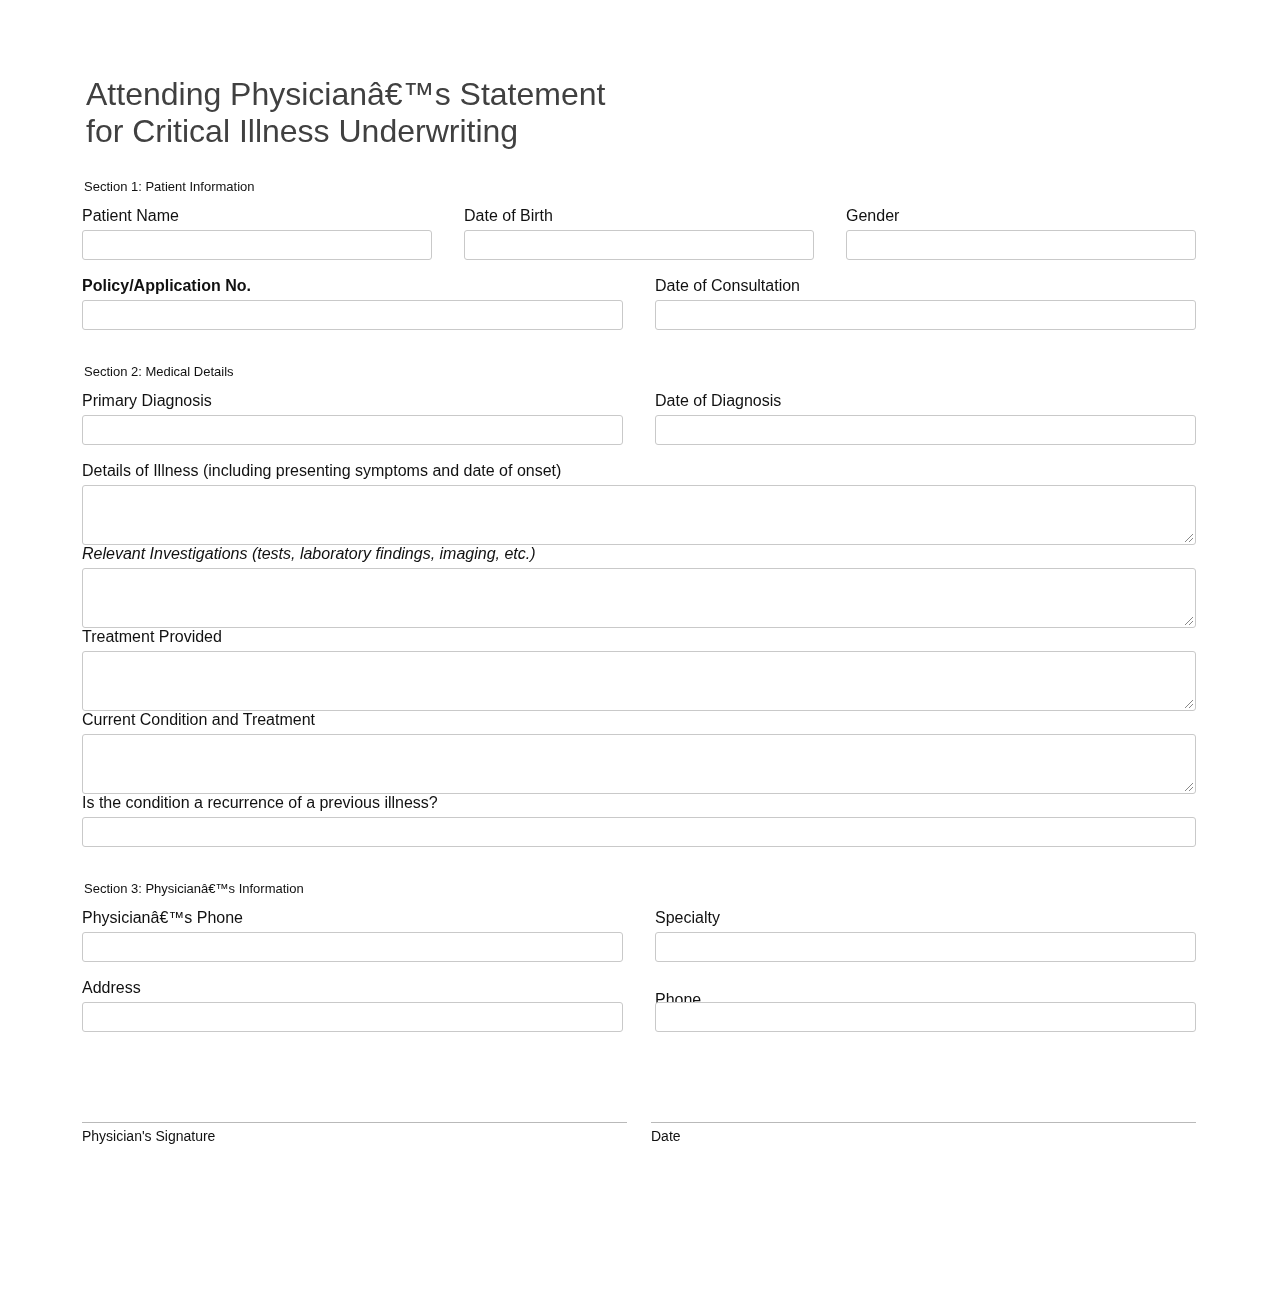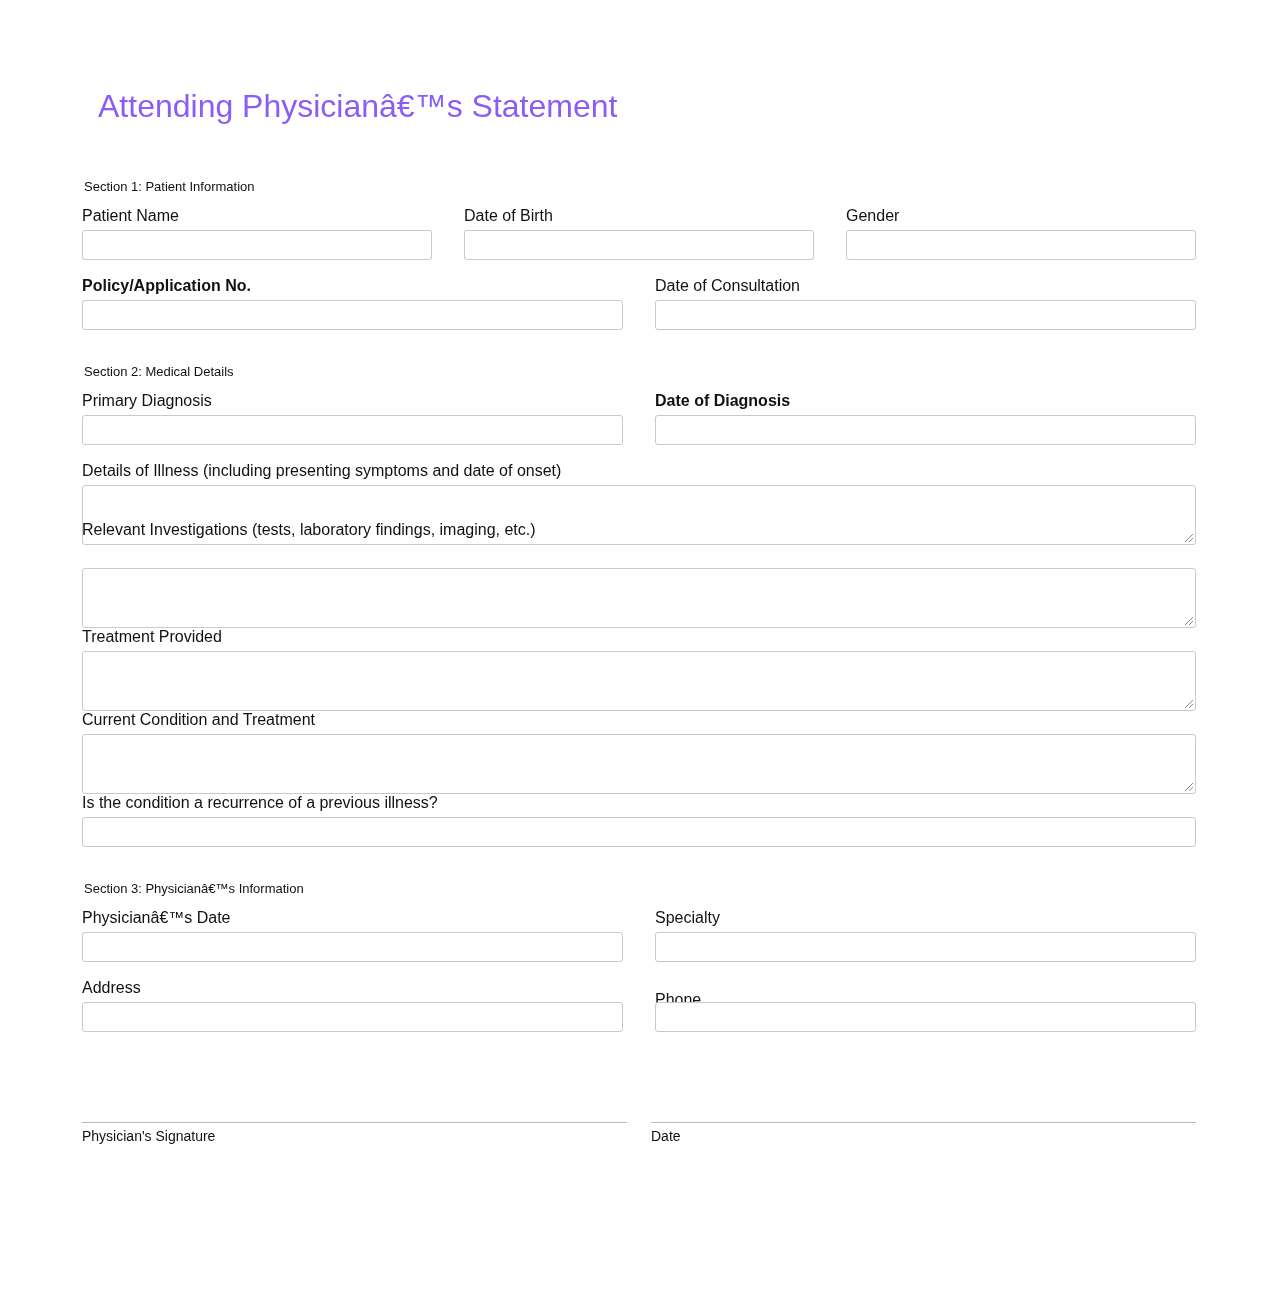--- a/index.html
+++ b/index.html
@@ -1,21 +1,21 @@
 <!DOCTYPE html>
 <html><head>
 <meta charset="utf-8">
 <style>
   html, body { margin: 0; padding: 0; background: #ffffff; }
   body {
     width: 1278px; height: 1300px; position: relative;
     font-family: "Liberation Sans", sans-serif; color: #111;
   }
   h1 {
-    margin: 16px; font-weight: normal; font-size: 32px; line-height: 37px; color: #8b5cf6;
+    margin: 4px; font-weight: normal; font-size: 32px; line-height: 37px; color: #404040;
     width: 560px;
   }
   .section-title { font-size: 13px; color: #111; margin: 2px; position: absolute; }
   .label { font-size: 16px; color: #111; position: absolute; white-space: nowrap; }
   .input {
     position: absolute; height: 30px; box-sizing: border-box;
     border: 1px solid #c9c9c9; border-radius: 3px; background: #fff;
   }
   .textarea { height: 60px; }
   .resize {
@@ -24,20 +24,21 @@
   }
   .sig-line { position: absolute; border-top: 1px solid #b9b9b9; height: 0; }
   .sig-label { position: absolute; font-size: 14px; color: #111; }
 </style>
 </head>
 <body>
 
 <div>
   <h1 style="position:absolute;left:82px;top:72px;">
     <span>Attending Physicianâ€™s Statement</span><br>
+    <span>for Critical Illness Underwriting</span>
   </h1>
 
   <div class="section-title" style="left:82px;top:177px;">Section 1: Patient Information</div>
 
   <div class="label" style="left:82px;top:207px;text-align:center;">Patient Name</div>
   <div class="input" style="left:82px;top:230px;width:350px;"></div>
 
   <div class="label" style="left:464px;top:207px;">Date of Birth</div>
   <div class="input" style="left:464px;top:230px;width:350px;"></div>
 
@@ -48,49 +49,49 @@
   <div class="input" style="left:82px;top:300px;width:541px;"></div>
 
   <div class="label" style="left:655px;top:277px;">Date of Consultation</div>
   <div class="input" style="left:655px;top:300px;width:541px;"></div>
 
   <div class="section-title" style="left:82px;top:362px;">Section 2: Medical Details</div>
 
   <div class="label" style="left:82px;top:392px;">Primary Diagnosis</div>
   <div class="input" style="left:82px;top:415px;width:541px;"></div>
 
-  <div class="label" style="left:655px;top:392px;font-weight:bold;">Date of Diagnosis</div>
+  <div class="label" style="left:655px;top:392px;">Date of Diagnosis</div>
   <div class="input" style="left:655px;top:415px;width:541px;"></div>
 
   <div class="label" style="left:82px;top:462px;">Details of Illness (including presenting symptoms and date of onset)</div>
   <div class="input textarea" style="left:82px;top:485px;width:1114px;">
     <span class="resize"></span>
   </div>
 
-  <div class="label" style="left:82px;top:521px;">Relevant Investigations (tests, laboratory findings, imaging, etc.)</div>
+  <div class="label" style="left:82px;top:545px;font-style:italic;">Relevant Investigations (tests, laboratory findings, imaging, etc.)</div>
   <div class="input textarea" style="left:82px;top:568px;width:1114px;">
     <span class="resize"></span>
   </div>
 
   <div class="label" style="left:82px;top:628px;">Treatment Provided</div>
   <div class="input textarea" style="left:82px;top:651px;width:1114px;">
     <span class="resize"></span>
   </div>
 
   <div class="label" style="left:82px;top:711px;">Current Condition and Treatment</div>
   <div class="input textarea" style="left:82px;top:734px;width:1114px;">
     <span class="resize"></span>
   </div>
 
   <div class="label" style="left:82px;top:794px;">Is the condition a recurrence of a previous illness?</div>
   <div class="input" style="left:82px;top:817px;width:1114px;"></div>
 
   <div class="section-title" style="left:82px;top:879px;">Section 3: Physicianâ€™s Information</div>
 
-  <div class="label" style="left:82px;top:909px;">Physicianâ€™s Date</div>
+  <div class="label" style="left:82px;top:909px;">Physicianâ€™s Phone</div>
   <div class="input" style="left:82px;top:932px;width:541px;"></div>
 
   <div class="label" style="left:655px;top:909px;">Specialty</div>
   <div class="input" style="left:655px;top:932px;width:541px;"></div>
 
   <div class="label" style="left:82px;top:979px;">Address</div>
   <div class="input" style="left:82px;top:1002px;width:541px;"></div>
 
   <div class="label" style="left:655px;top:979px;margin-top:12px;">Phone</div>
   <div class="input" style="left:655px;top:1002px;width:541px;"></div>

